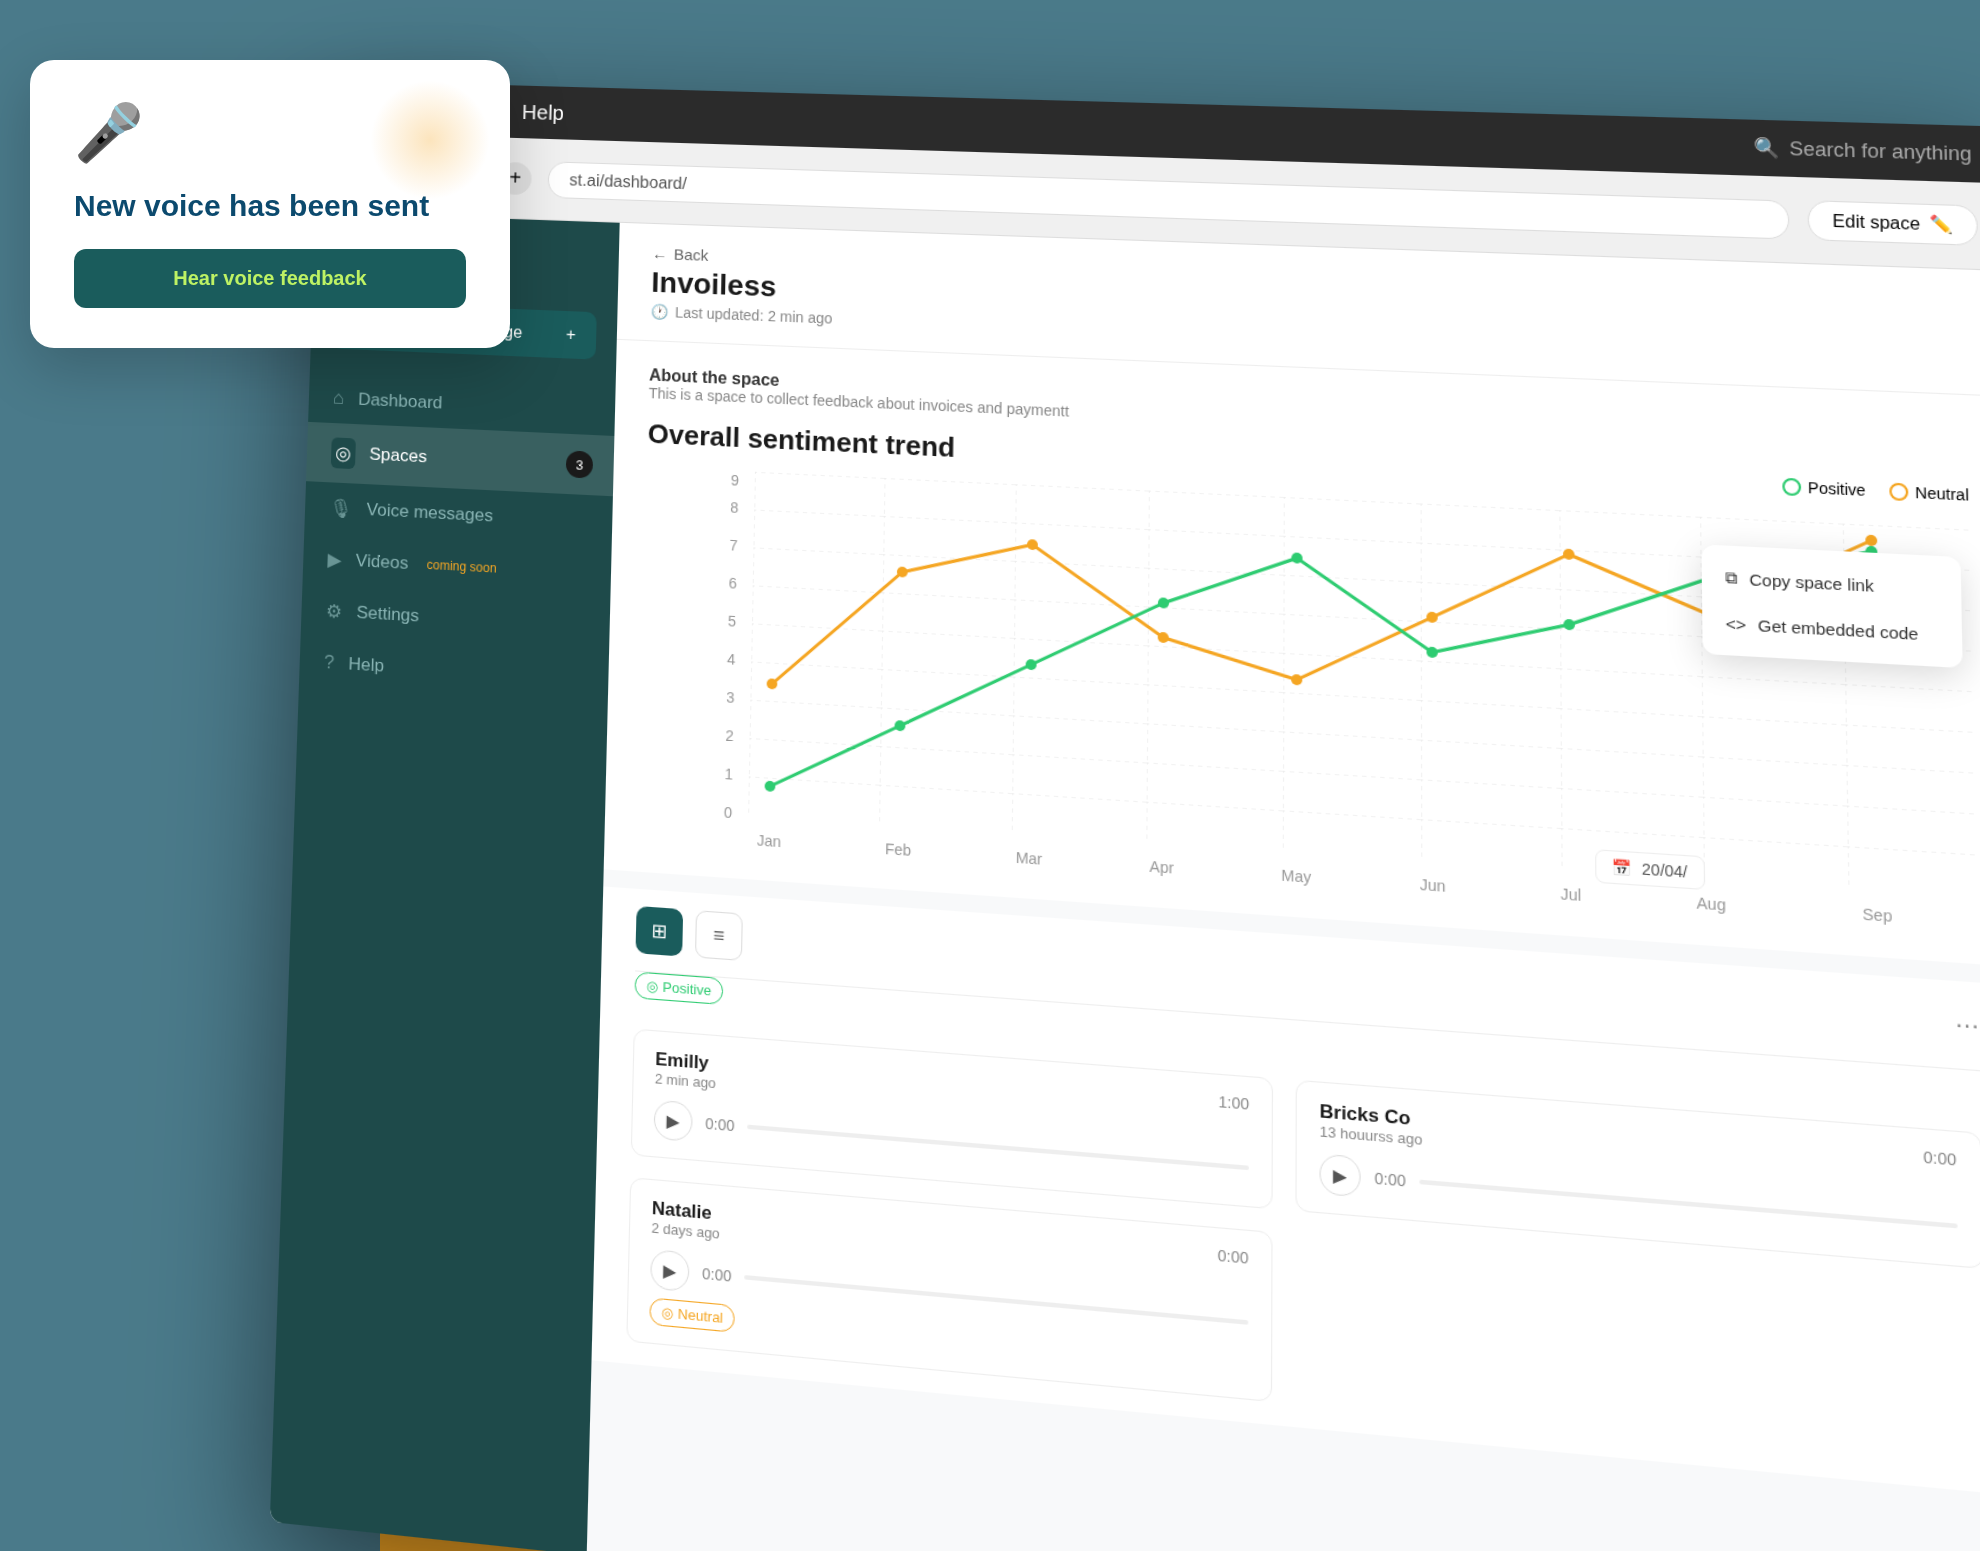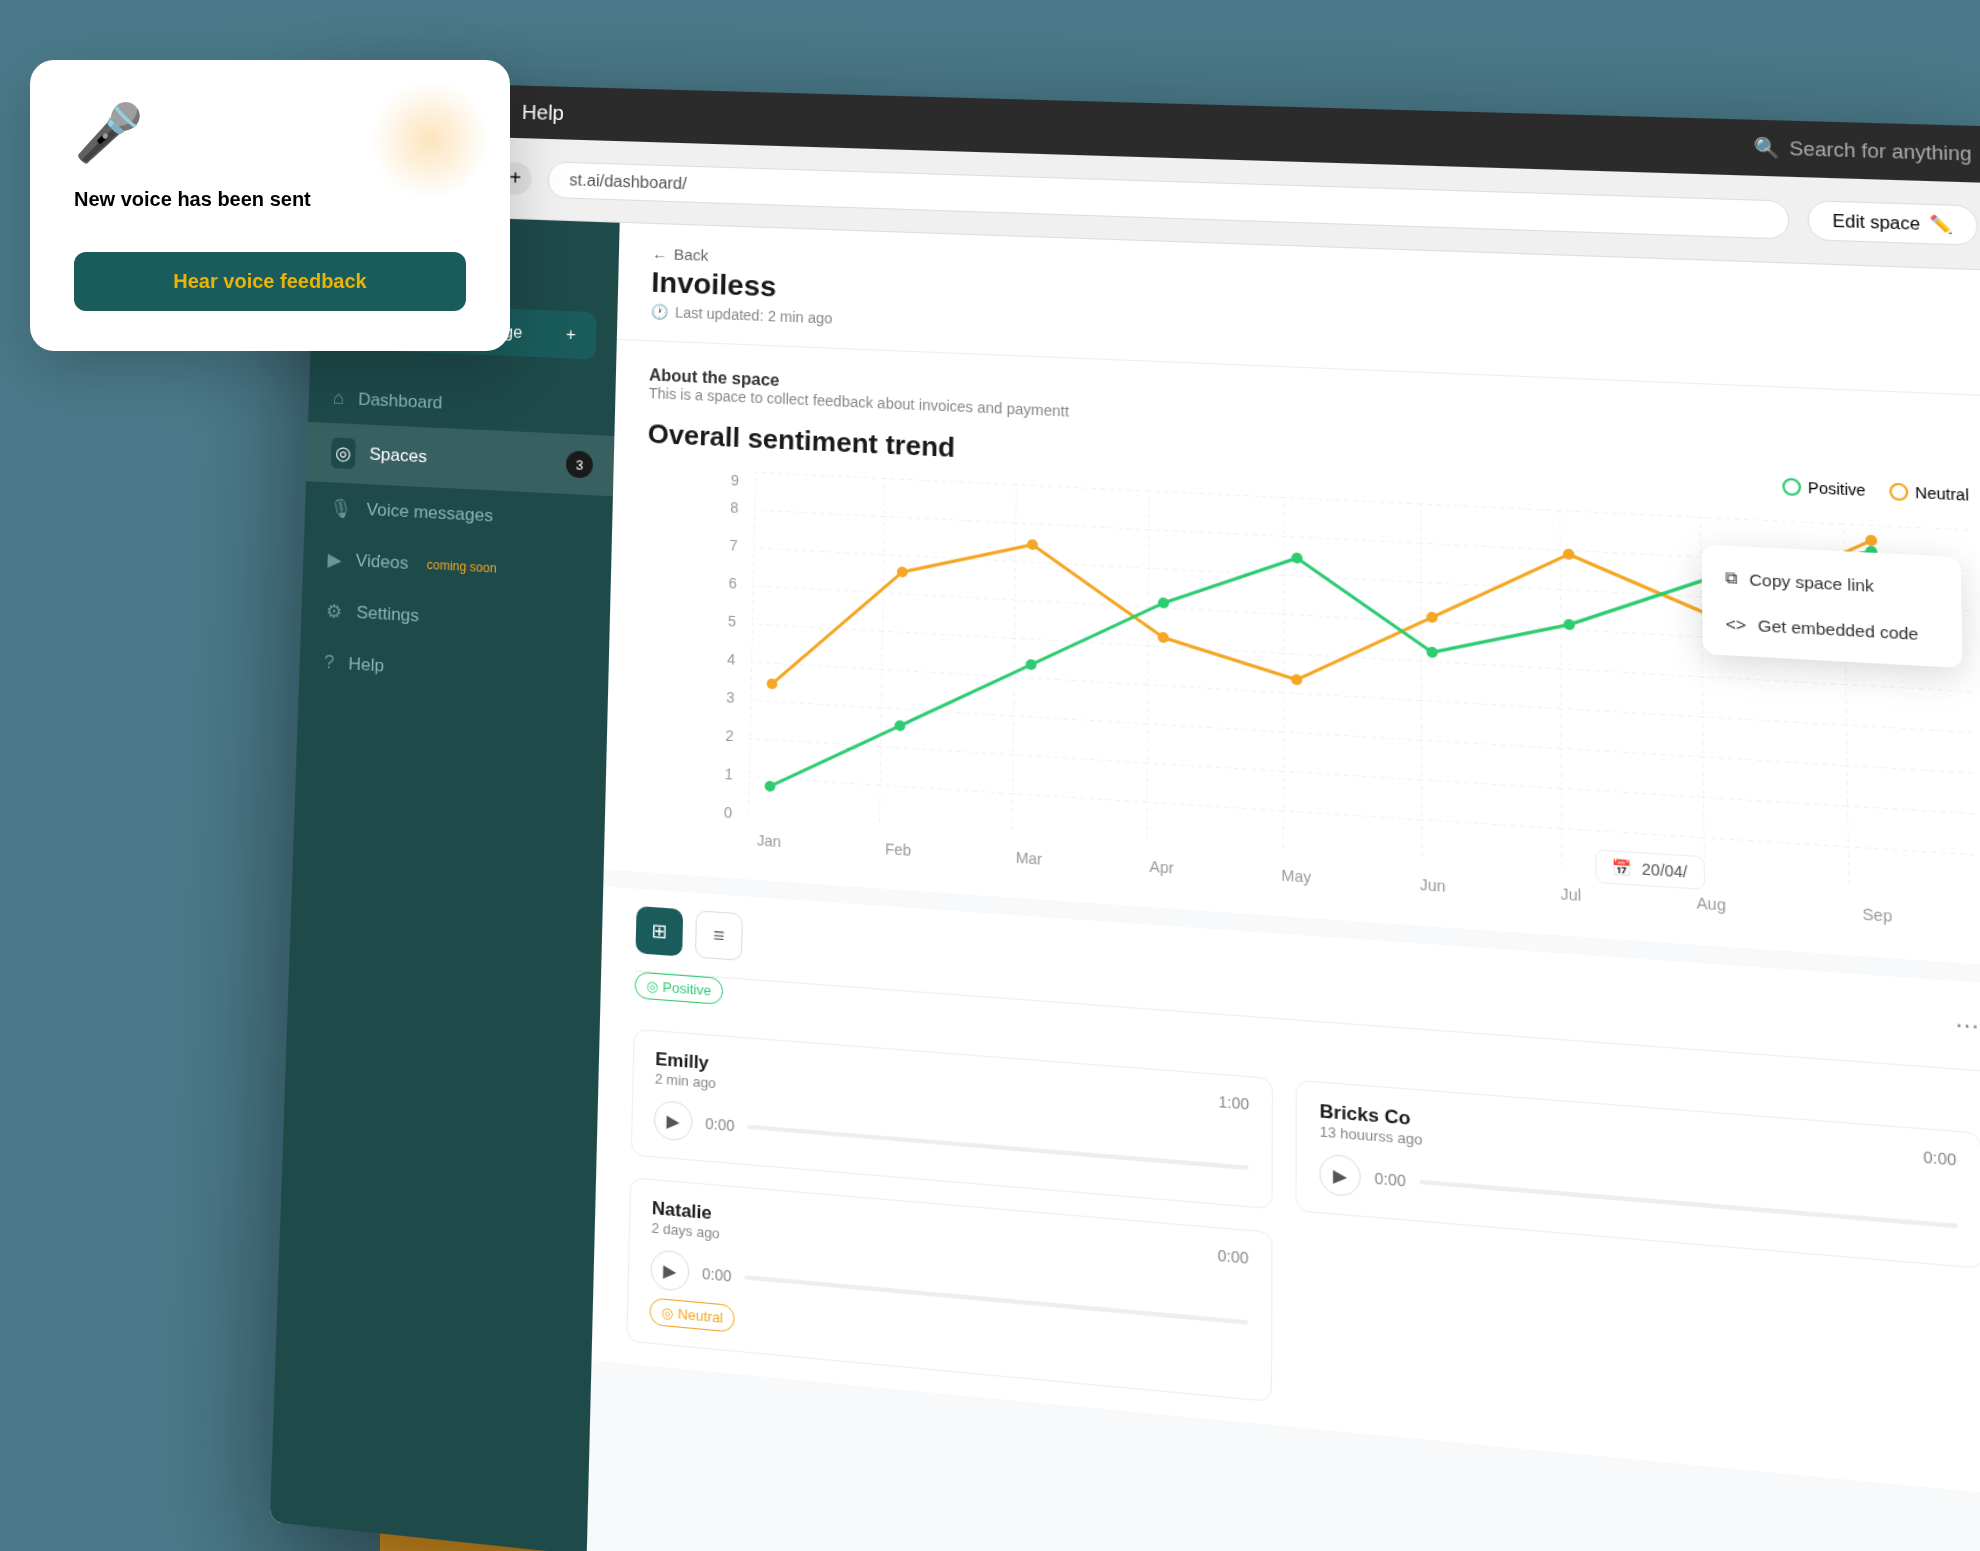--- a/index.html
+++ b/index.html
@@ -423,29 +423,29 @@
     .notif-glow {
       position: absolute;
       top: 20px;
       right: 20px;
       width: 120px;
       height: 120px;
       background: radial-gradient(circle, rgba(245,166,35,0.3) 0%, transparent 70%);
       border-radius: 50%;
     }
     .notif-title {
-      font-size: 20px;
+      font-size: 30px;
       font-weight: 700;
-      color: #000000;
-      margin-bottom: 40px;
+      color: #0c4a6e;
+      margin-bottom: 24px;
       line-height: 1.3;
     }
     .notif-btn {
       background: #1a5c5c;
-      color: #eab308;
+      color: #bef264;
       border: none;
       border-radius: 12px;
       padding: 18px 32px;
       font-size: 20px;
       font-weight: 600;
       cursor: pointer;
       display: block;
       width: 100%;
       text-align: center;
     }

